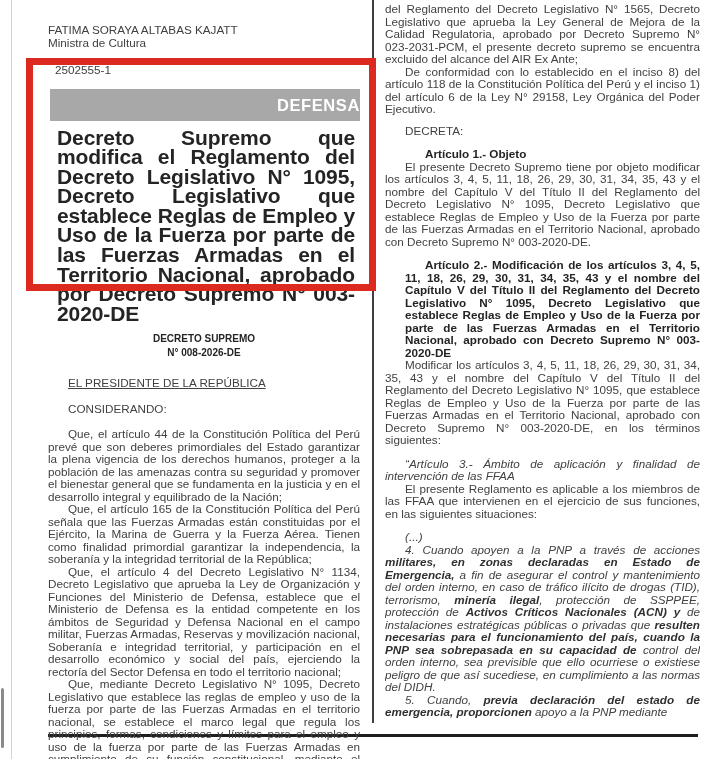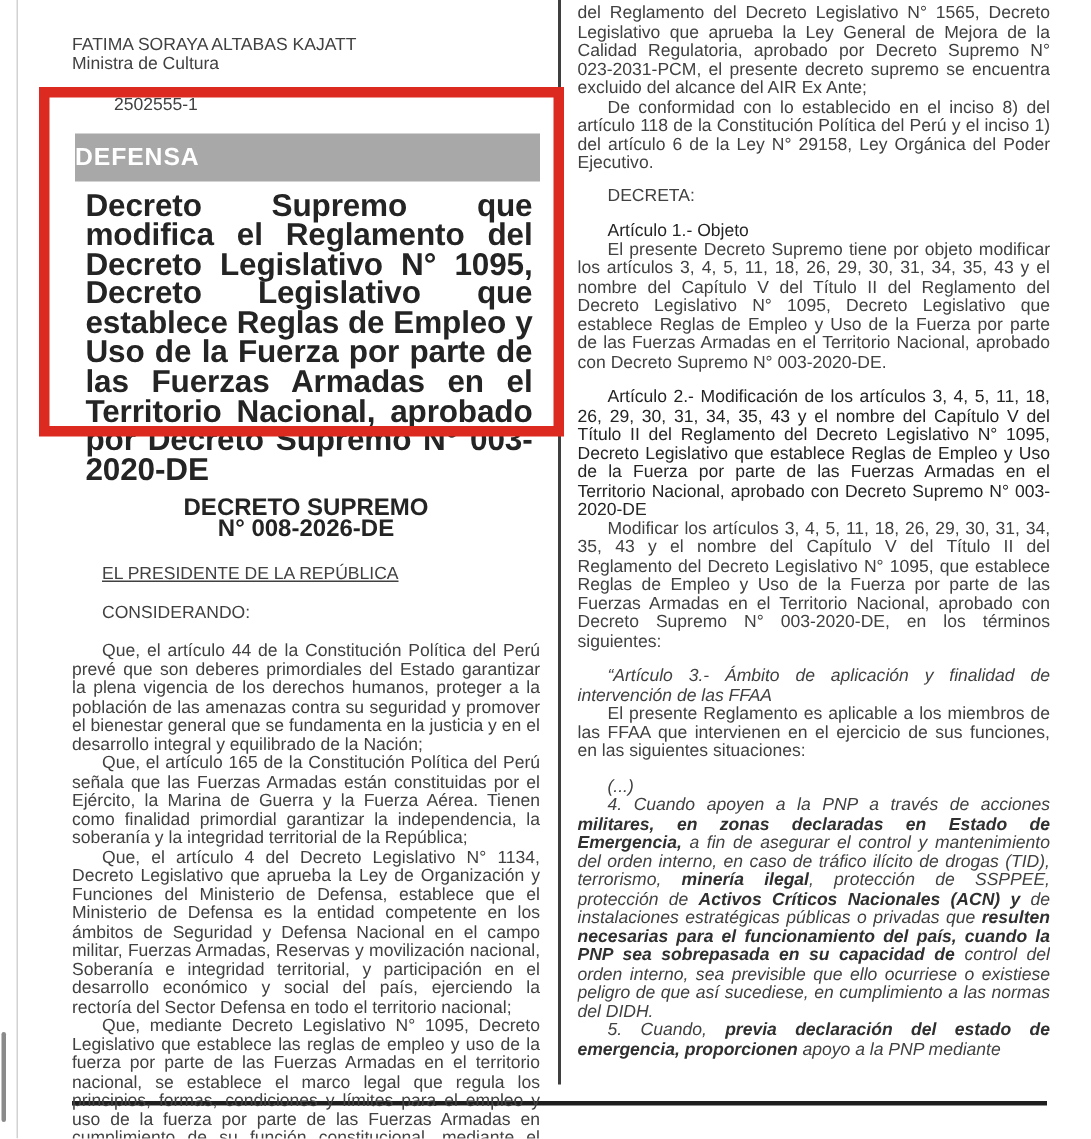--- a/index.html
+++ b/index.html
@@ -21,46 +21,46 @@
   .edge-line{position:absolute;left:11px;top:0;bottom:0;width:1px;background:#d2d2d2;}
   .scroll-thumb{position:absolute;left:1px;top:688px;width:3px;height:60px;background:#8a8a8a;border-radius:2px;}
   .col-divider{position:absolute;left:372px;top:0;width:2px;height:723px;background:var(--divider-color);}
   .bottom-rule{position:absolute;left:48px;top:734px;width:650px;height:3px;background:var(--rule-color);}
 
   .col{position:absolute;font-size:11.7px;line-height:12.5px;}
   #col1{left:48px;top:24px;width:312px;}
   #col2{left:385px;top:3px;width:315px;height:722px;overflow:hidden;}
 
   .sig{}
-  .code{margin-left:28px;margin-top:15px;}
+  .code{margin-left:7px;margin-top:15px;}
 
   .banner{
     margin-top:12px;margin-left:2px;width:310px;height:32px;
     background:var(--banner-gray);color:#ffffff;
     font-size:16.5px;font-weight:700;letter-spacing:0.6px;
-    text-align:left;line-height:32px;
+    text-align:right;line-height:32px;
   }
   .decree-title{
     margin-top:7px;margin-left:9px;width:298px;
     font-size:21px;line-height:19.6px;font-weight:700;
     color:var(--heading-text);text-align:justify;letter-spacing:-0.1px;
   }
   .ds-block{
     margin-top:9px;text-align:center;font-weight:700;
-    font-size:16px;line-height:14px;color:var(--heading-text);
+    font-size:10px;line-height:14px;color:var(--heading-text);
   }
   .president{margin-top:17px;text-indent:20px;text-decoration:underline;}
   .considering{margin-top:13px;text-indent:20px;}
 
   p{margin:0;text-align:justify;}
   p.ind{text-indent:20px;}
   p.first{margin-top:13px;}
   .gap-s{margin-top:9px;}
   .gap-m{margin-top:11px;}
-  .bold{font-weight:400;color:var(--heading-text);}
+  .bold{font-weight:700;color:var(--heading-text);margin-left:20px;}
   .italic{font-style:italic;}
   .b{font-weight:700;color:#303030;}
 
   .highlight-box{
     position:absolute;left:26px;top:58px;width:350px;height:233px;
     border:7px solid var(--highlight-red);
     box-sizing:border-box;z-index:10;pointer-events:none;
   }
 </style>
 </head>

